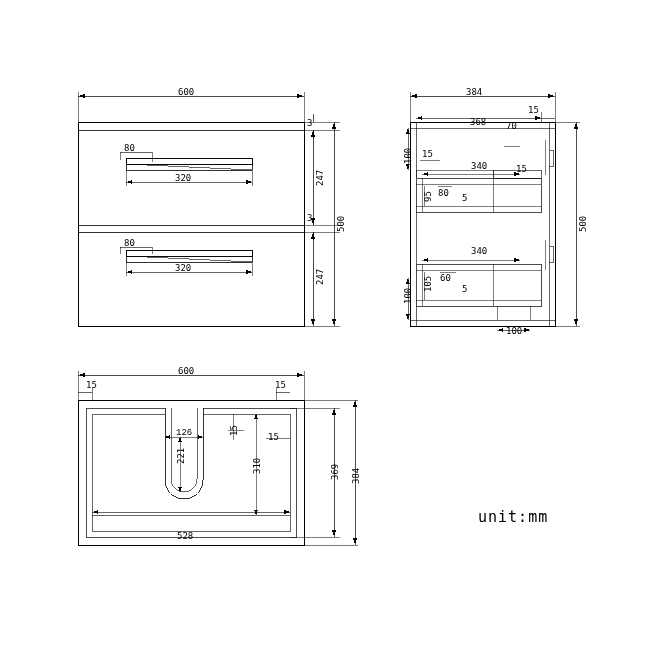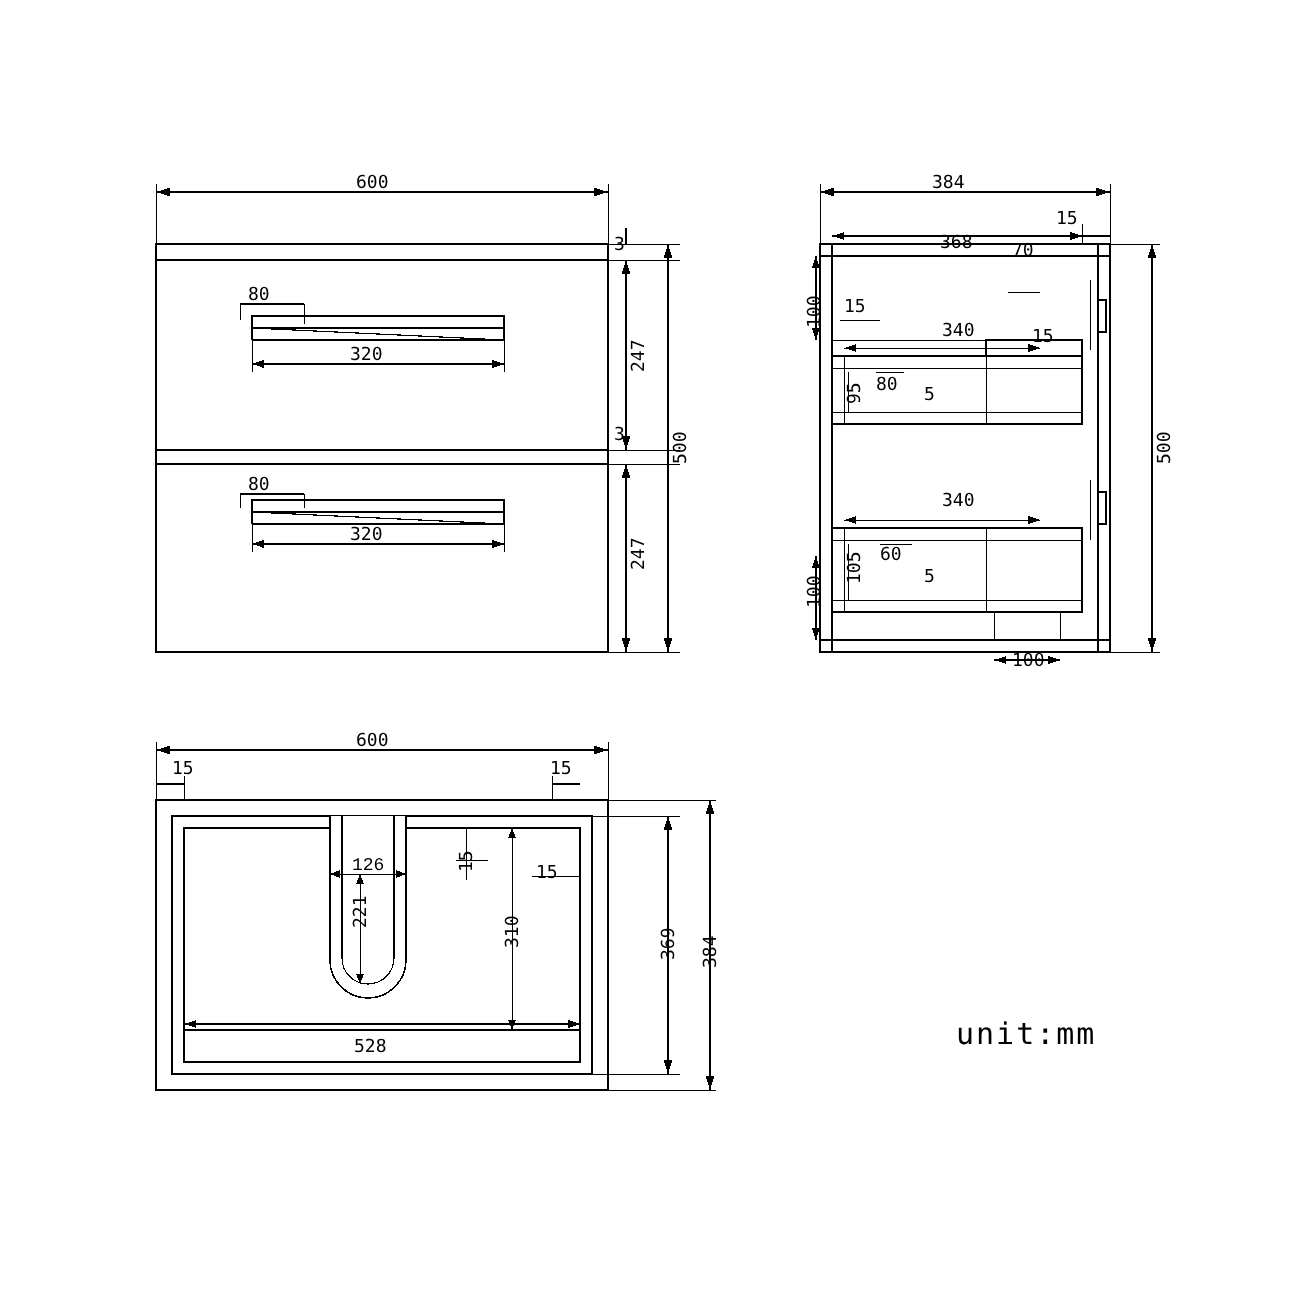--- a/index.html
+++ b/index.html
@@ -274,15 +274,15 @@
 <div class="lbl" style="left:178px;top:367px;">600</div>
 <div class="lbl" style="left:86px;top:381px;">15</div>
 <div class="lbl" style="left:275px;top:381px;">15</div>
 <div class="lbl" style="left:176px;top:429px;font-family:Liberation Mono, monospace;">126</div>
 <div class="lbl v" style="left:230px;top:436px;">15</div>
 <div class="lbl" style="left:268px;top:433px;">15</div>
 <div class="lbl v" style="left:177px;top:464px;">221</div>
 <div class="lbl v" style="left:253px;top:474px;">310</div>
 <div class="lbl v" style="left:331px;top:480px;">369</div>
 <div class="lbl v" style="left:352px;top:484px;">384</div>
-<div class="lbl" style="left:177px;top:520px;">528</div>
+<div class="lbl" style="left:177px;top:532px;">528</div>
 
 <div class="unit" style="left:478px;top:508px;">unit:mm</div>
 
 </body></html>

